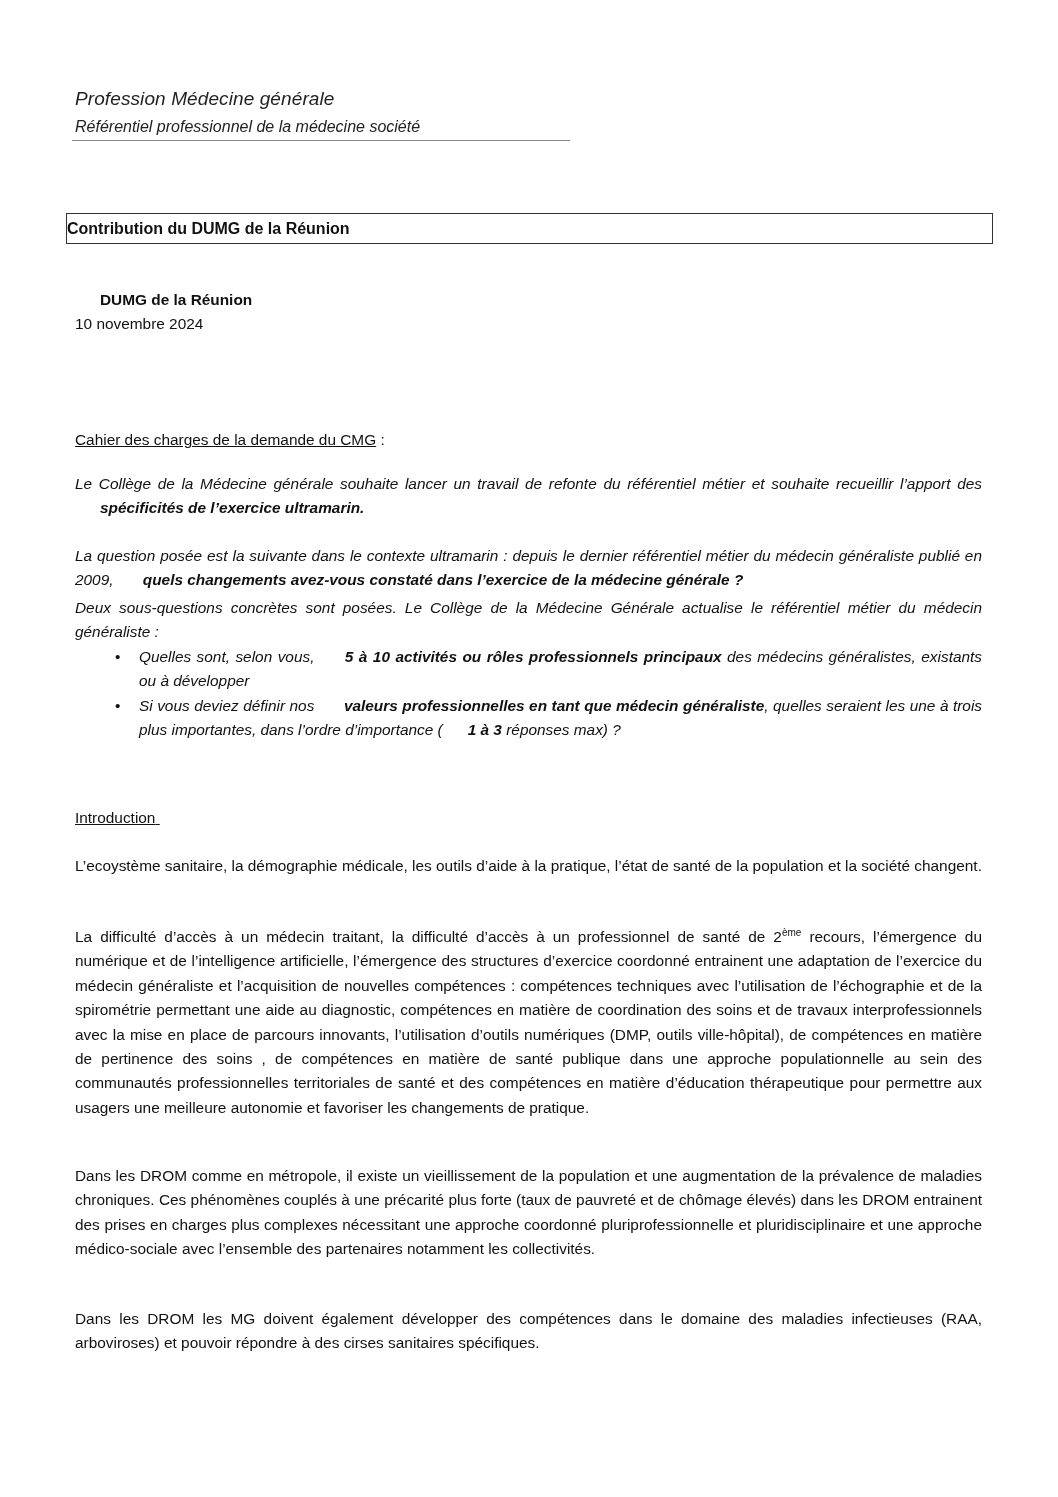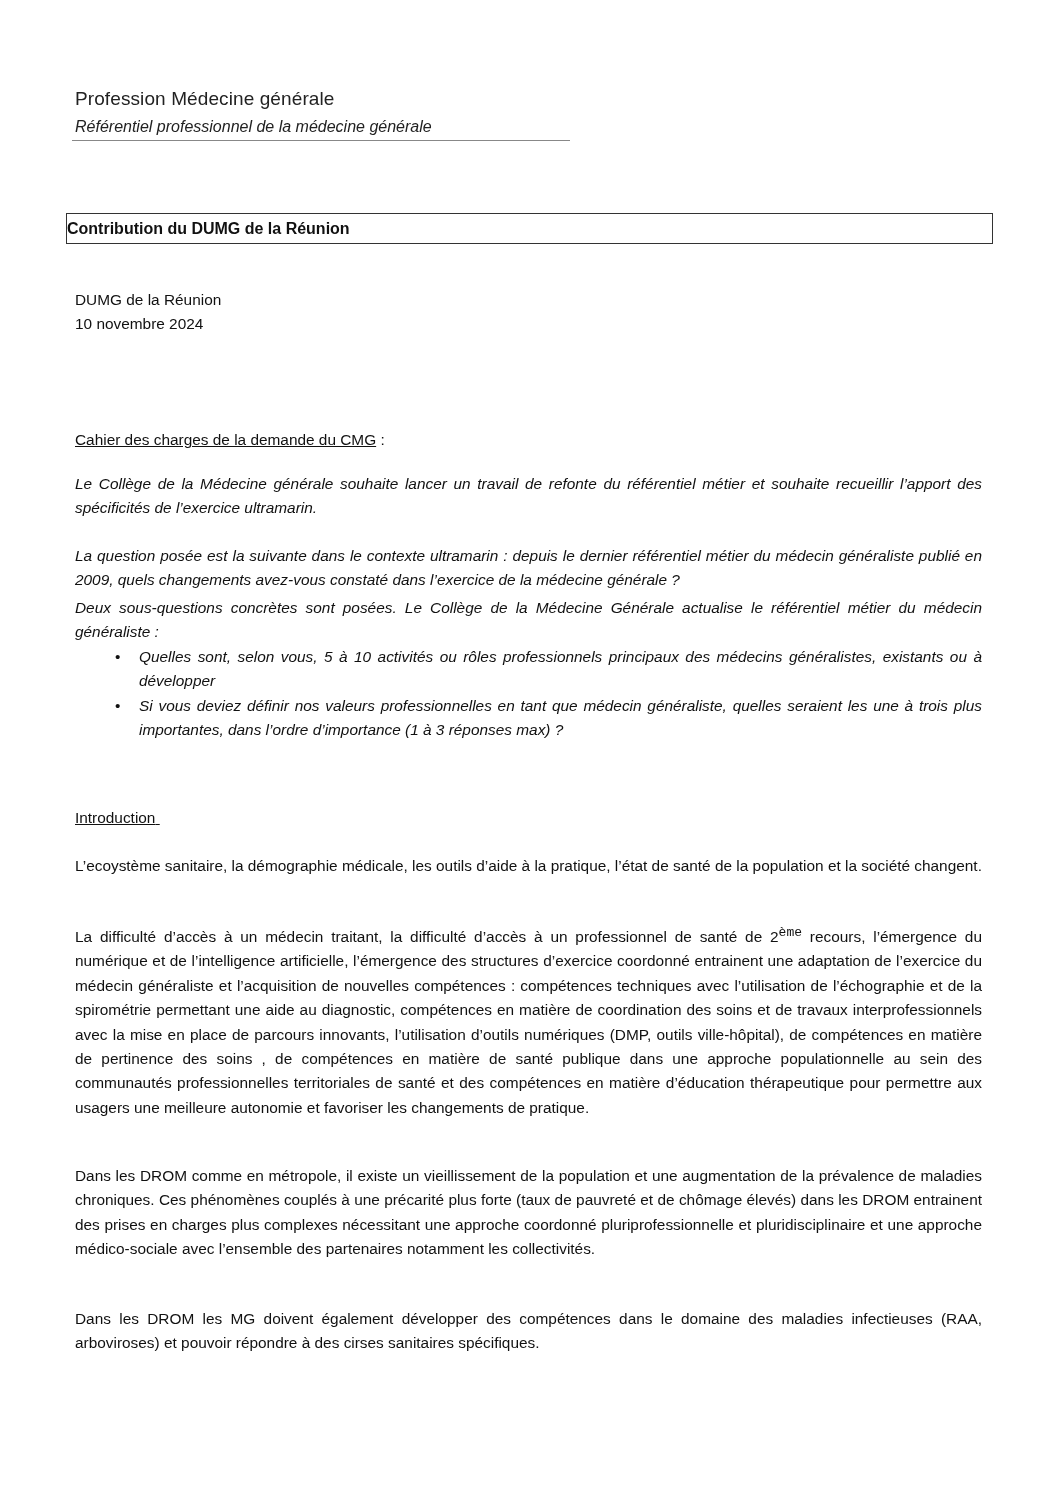--- a/index.html
+++ b/index.html
@@ -1,42 +1,42 @@
 <!DOCTYPE html>
 <html><head>
 <meta charset="utf-8">
 <style>
   html, body { margin: 0; padding: 0; background: #ffffff; }
   body { width: 1058px; height: 1497px; position: relative; overflow: hidden;
          font-family: "Liberation Sans Narrow", "Liberation Sans", sans-serif; color: #111; }
   .page { position: absolute; left: 0; top: 0; width: 1058px; height: 1497px; }
-  .hdr-title { position: absolute; left: 75px; top: 88px; font-size: 19px; color: #222; letter-spacing: 0.1px; }
+  .hdr-title { position: absolute; left: 75px; top: 88px; font-size: 19px; color: #222; letter-spacing: 0.1px; font-style: italic; }
   .hdr-sub { position: absolute; left: 75px; top: 118px; font-size: 16px; font-style: italic; color: #222; }
   .hdr-rule { position: absolute; left: 72px; top: 140px; width: 498px; height: 1px; background: #888; }
   .titlebox { position: absolute; left: 66px; top: 213px; width: 925px; height: 29px; border: 1px solid #333;
               display: flex; align-items: center; font-weight: bold; font-size: 16px; }
   .txt { font-size: 15.4px; line-height: 24.4px; position: absolute; left: 75px; width: 907px; }
   .justify { text-align: justify; text-align-last: left; }
-  .bold { font-weight: normal; }
+  .bold { font-weight: bold; margin-left: 25px; }
   .ital { font-style: italic; }
   .ul { text-decoration: underline; }
   ul.bl { margin: 0; padding: 0; list-style: none; }
   ul.bl li { position: relative; padding-left: 64px; text-align: justify; text-align-last: left; }
   ul.bl li .bullet { position: absolute; left: 40px; top: 0; font-style: normal; }
-  sup { font-size: 13px; line-height: 0; vertical-align: super; font-family: Liberation Mono, monospace; }
+  sup { font-size: 10px; line-height: 0; vertical-align: super; }
   .footer { position: absolute; left: 75px; top: 1393px; width: 907px; font-size: 11.5px; color: #222;
             display: flex; justify-content: space-between; }
 </style>
 </head>
 <body>
 
 <div class="page">
 
   <div class="hdr-title">Profession Médecine générale</div>
-  <div class="hdr-sub">Référentiel professionnel de la médecine générale</div>
+  <div class="hdr-sub">Référentiel professionnel de la médecine société</div>
   <div class="hdr-rule"></div>
 
   <div class="titlebox">
     <span>Contribution du DUMG de la Réunion</span>
   </div>
 
   <div class="txt" style="top:288px;">
     <div class="bold">DUMG de la Réunion</div>
     <div>10 novembre 2024</div>
   </div>

